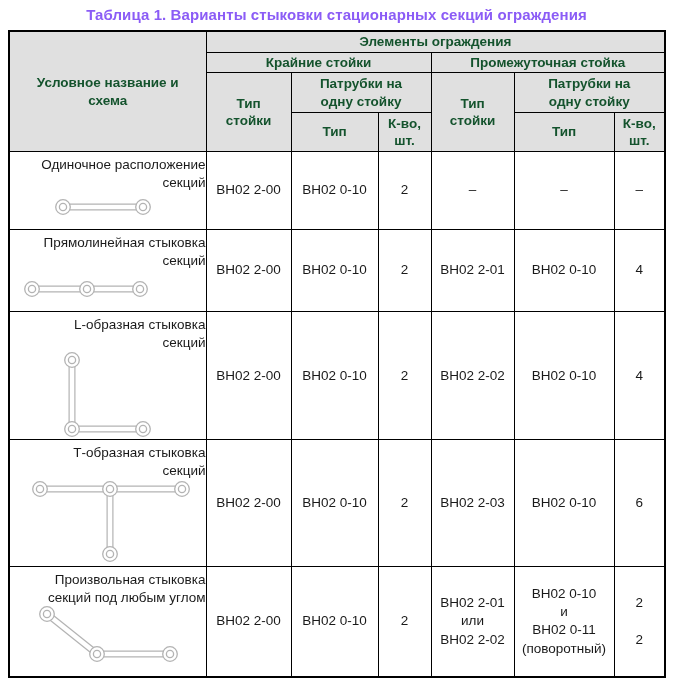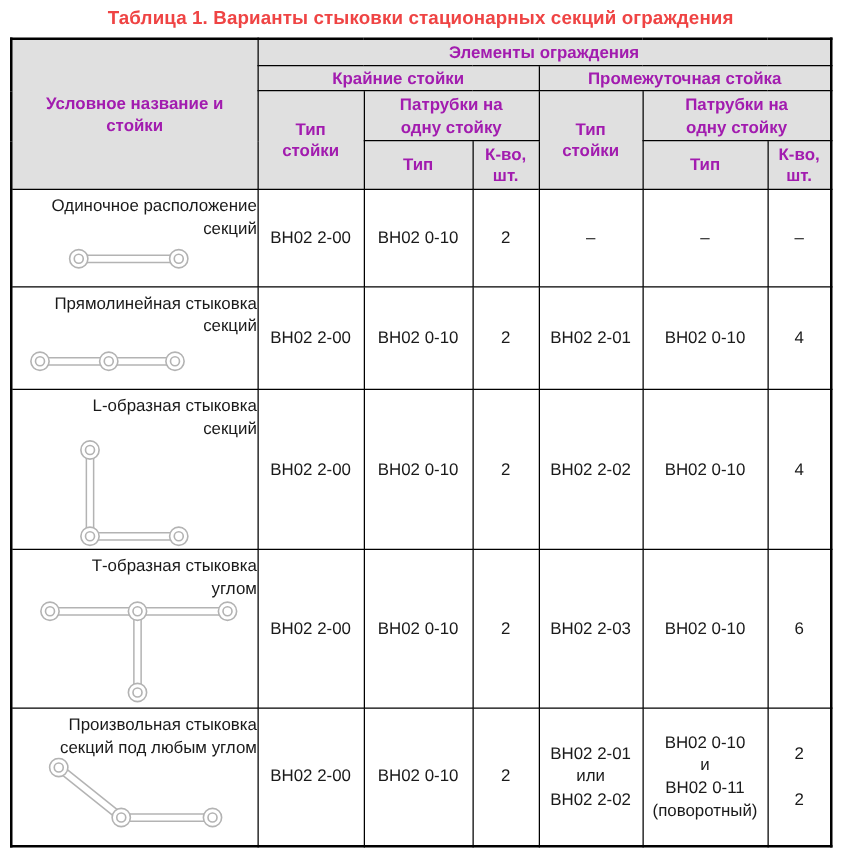--- a/index.html
+++ b/index.html
@@ -9,36 +9,36 @@
     background: #ffffff;
     font-family: "Liberation Sans", sans-serif;
     color: #1a1a1a;
     overflow: hidden;
   }
   .title {
     padding-top: 6px;
     text-align: center;
     font-size: 15px;
     font-weight: bold;
-    color: #ef4444;
+    color: #8b5cf6;
     letter-spacing: 0.1px;
   }
   table.main {
     border-collapse: collapse;
     table-layout: fixed;
     width: 656px;
     margin: 7px 0 0 8px;
     border: 2px solid #000;
   }
   th, td { border: 1px solid #000; }
   th {
     background: #e0e0e0;
     font-size: 13.5px;
     font-weight: bold;
-    color: #a21caf;
+    color: #14532d;
     text-align: center;
     vertical-align: middle;
     line-height: 1.3;
     padding: 1px 2px;
   }
   td {
     font-size: 13.5px;
     text-align: center;
     vertical-align: middle;
     line-height: 1.35;
@@ -86,21 +86,21 @@
         <col style="width:85px">
         <col style="width:87px">
         <col style="width:53px">
       <col style="width:83px">
         <col style="width:100px">
         <col style="width:51px">
     </colgroup>
     <thead>
       <tr class="hr1">
         <th rowspan="4" class="pre">Условное название и
-стойки</th>
+схема</th>
         <th colspan="6">Элементы ограждения</th>
       </tr>
       <tr class="hr2">
         <th colspan="3">Крайние стойки</th>
         <th colspan="3">Промежуточная стойка</th>
       </tr>
       <tr class="hr3">
         <th rowspan="2" class="pre">Тип
 стойки</th>
         <th colspan="2" class="pre">Патрубки на
@@ -186,21 +186,21 @@
         <td>ВН02 0-10</td>
         <td>2</td>
         <td>ВН02 2-02</td>
         <td>ВН02 0-10</td>
         <td>4</td>
       </tr>
 
       <tr class="r4">
         <td class="name-cell">
           <div class="row-name pre">Т-образная стыковка
-углом</div>
+секций</div>
           <svg class="diag" width="195" height="86" viewBox="0 0 195 86">
             <line class="bar" x1="30" y1="10" x2="172" y2="10"></line>
             <line class="bar-inner" x1="30" y1="10" x2="172" y2="10"></line>
             <line class="bar" x1="100" y1="10" x2="100" y2="75"></line>
             <line class="bar-inner" x1="100" y1="10" x2="100" y2="75"></line>
             <circle class="ring-o" cx="30" cy="10" r="7.3"></circle>
               <circle class="ring-i" cx="30" cy="10" r="3.6"></circle>
             <circle class="ring-o" cx="100" cy="10" r="7.3"></circle>
               <circle class="ring-i" cx="100" cy="10" r="3.6"></circle>
             <circle class="ring-o" cx="172" cy="10" r="7.3"></circle>

